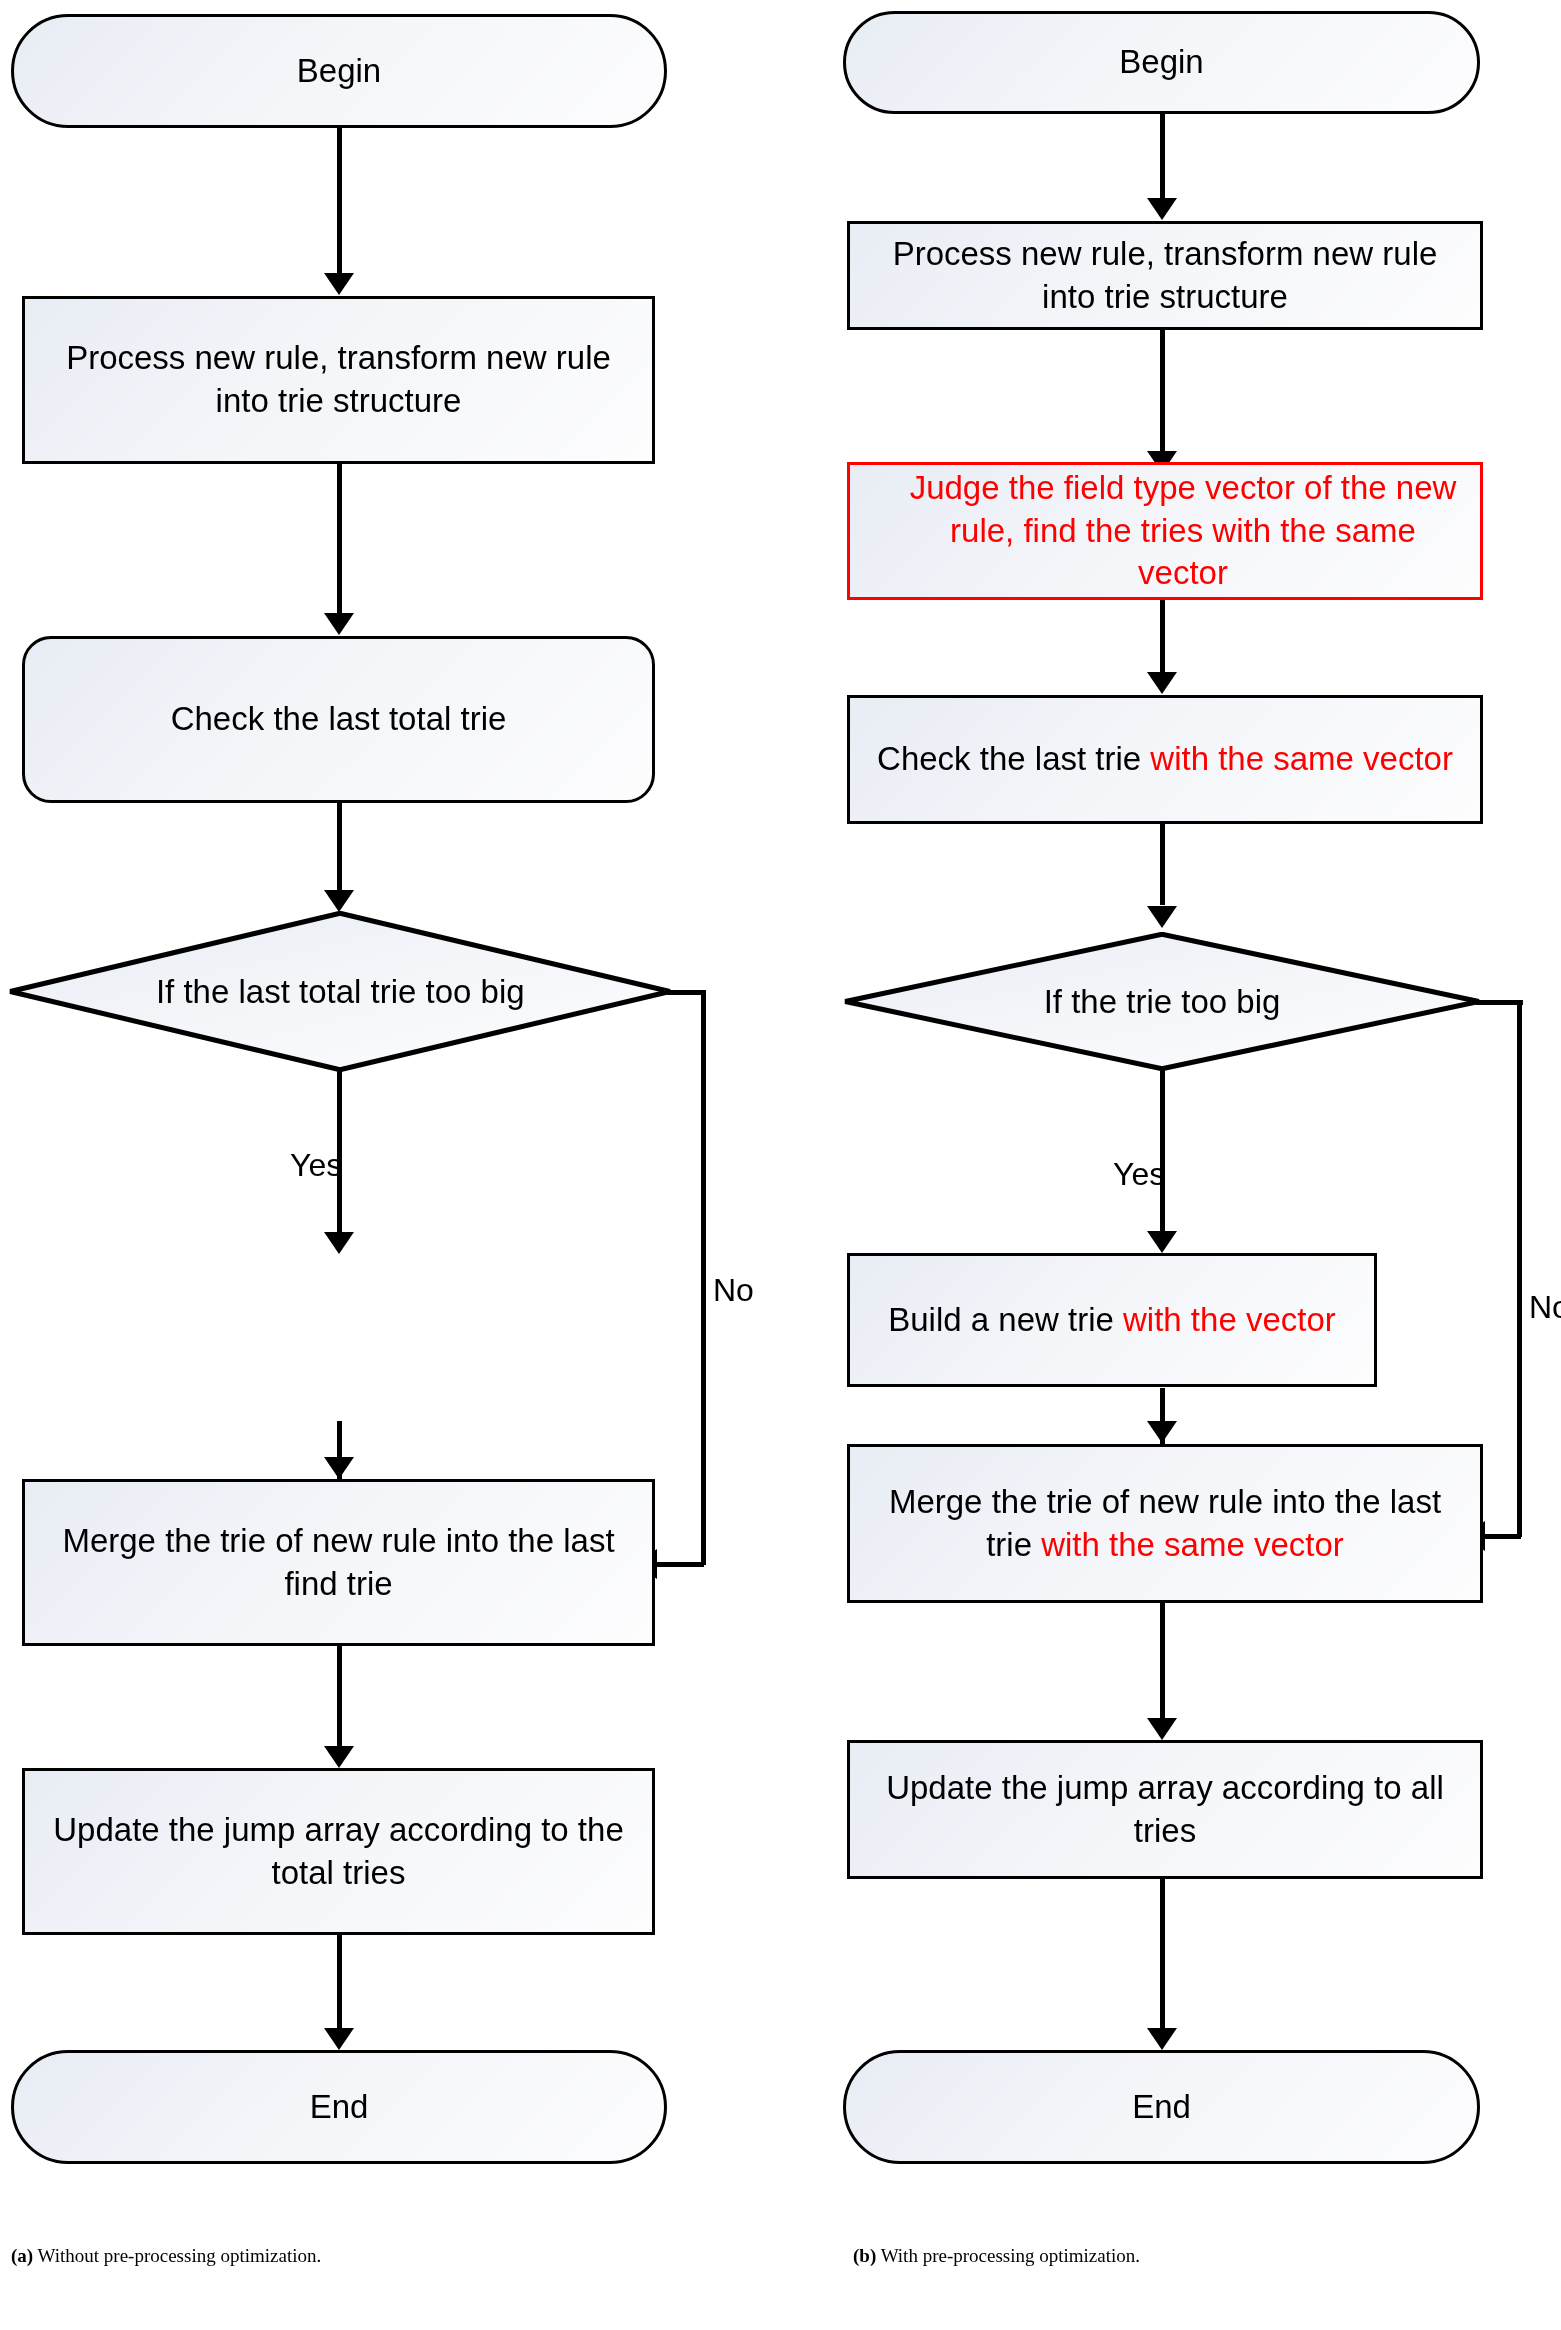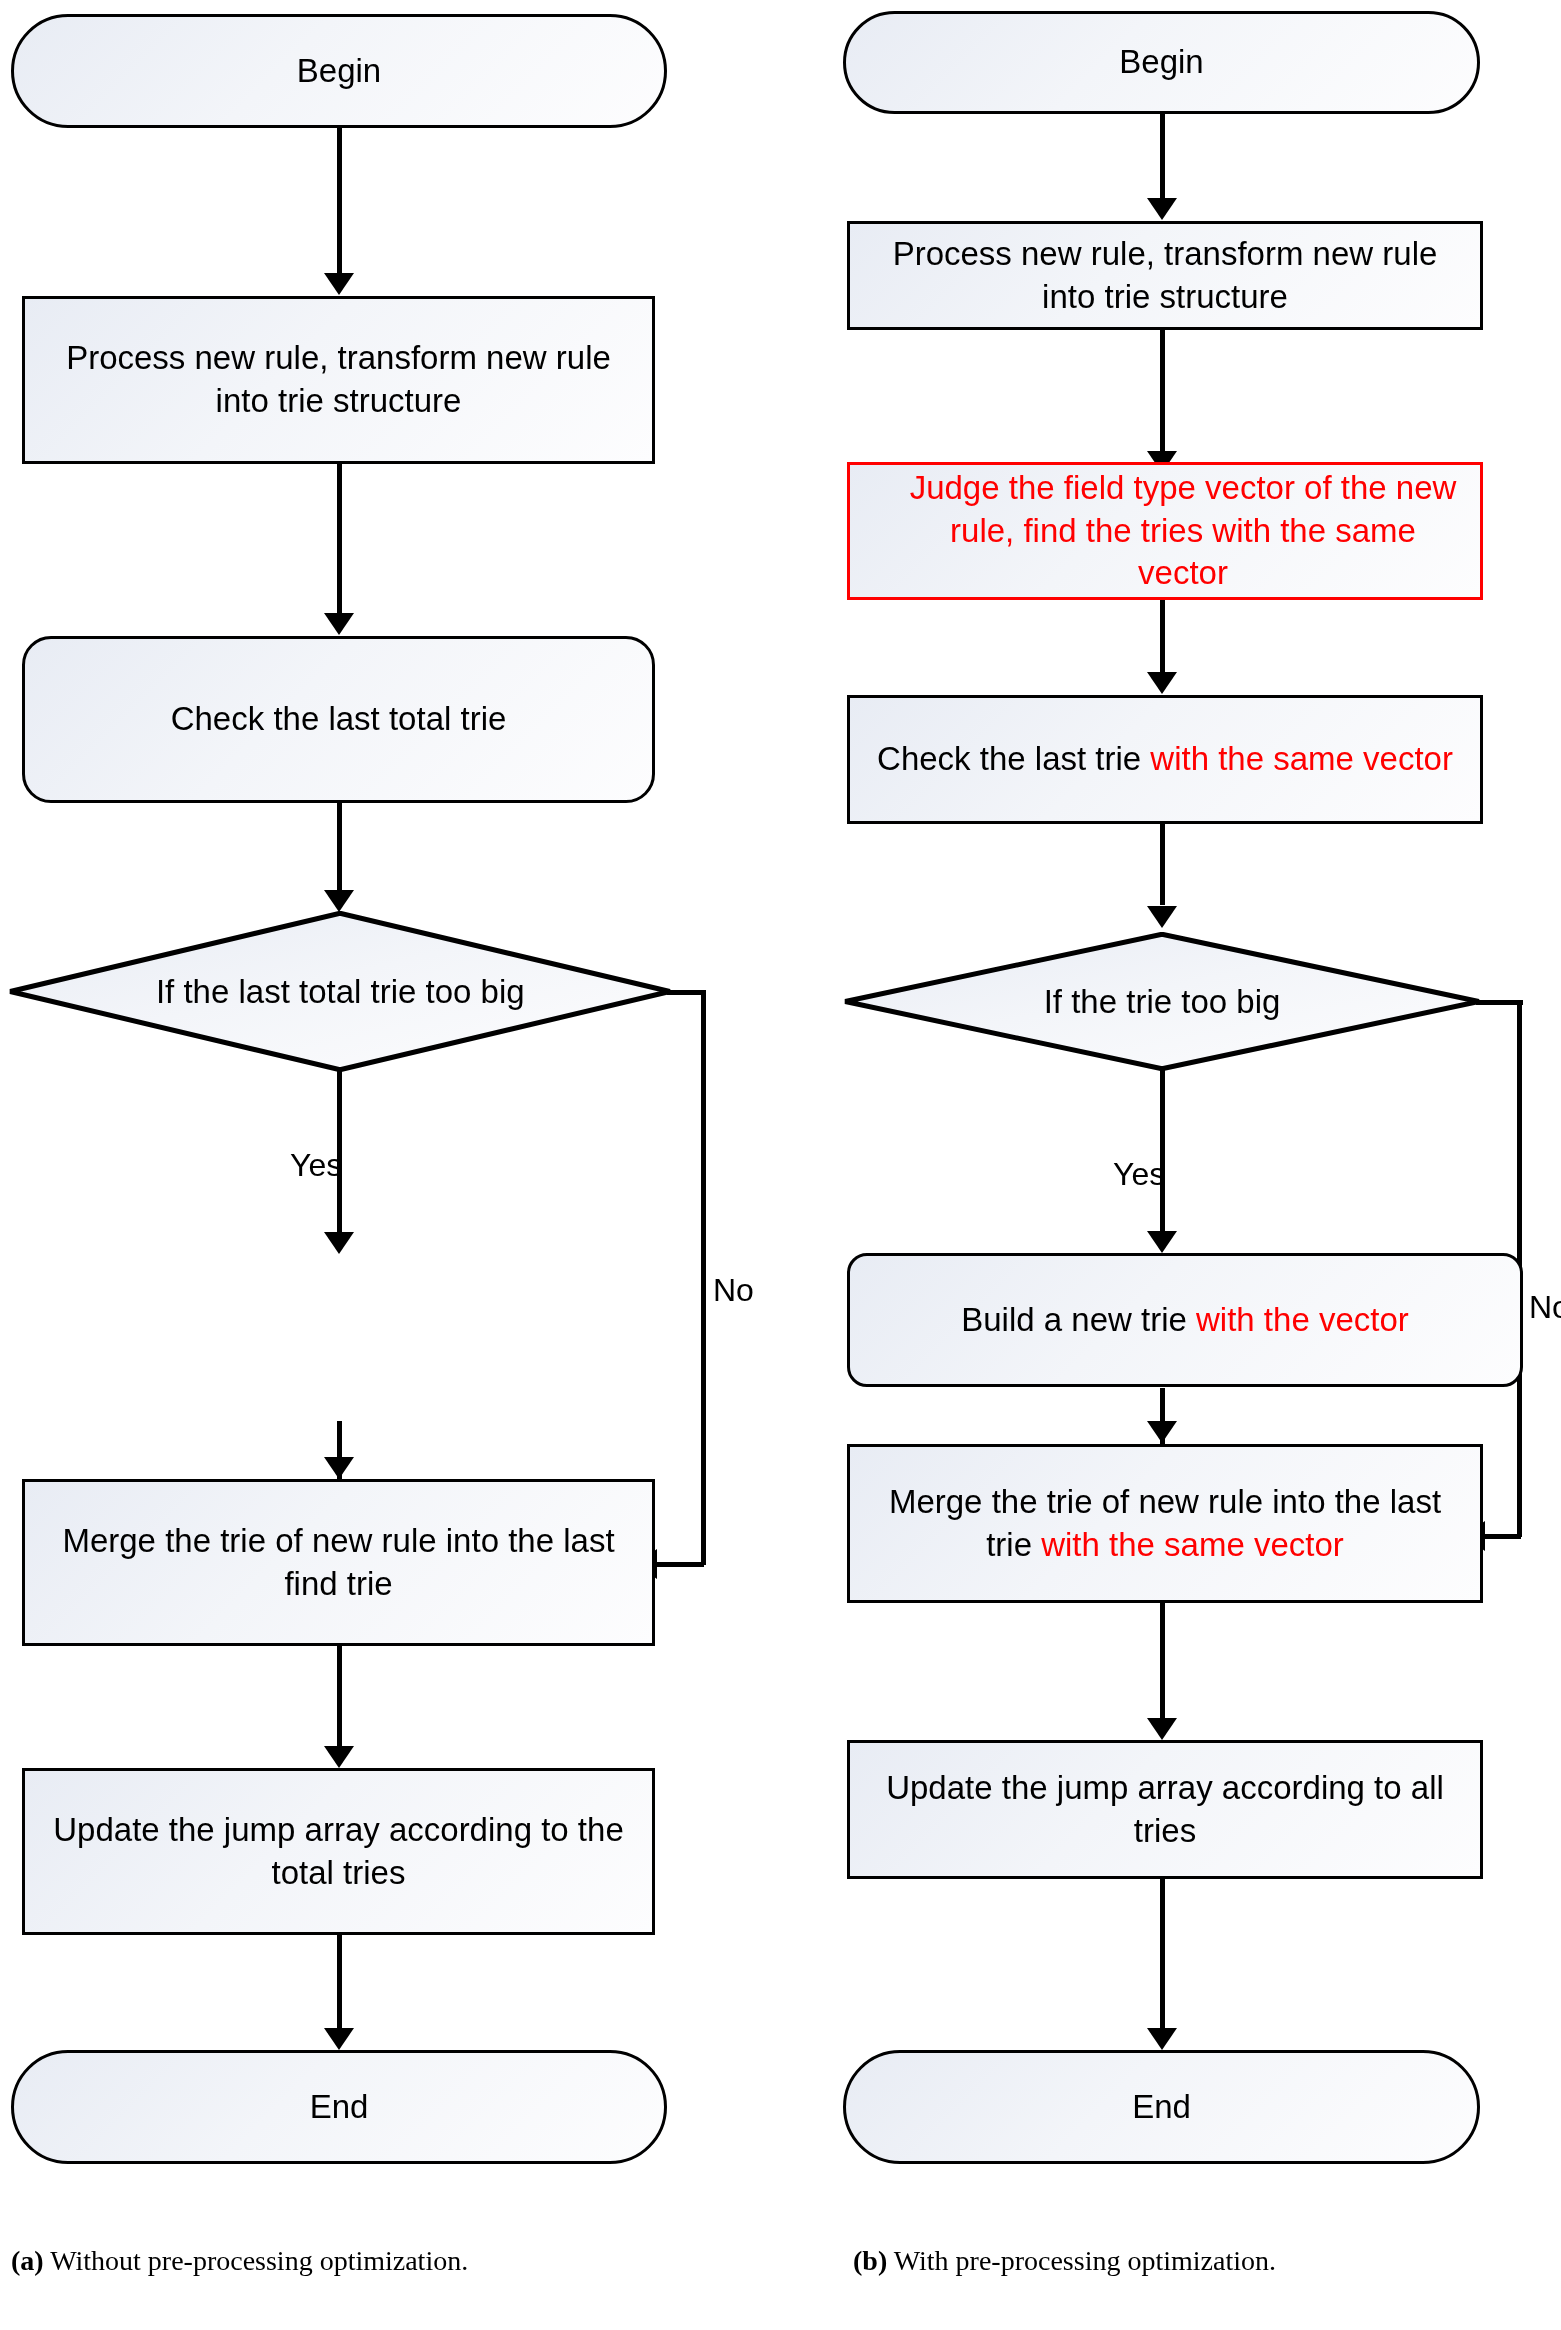--- a/index.html
+++ b/index.html
@@ -63,21 +63,21 @@
     border-right:22px solid #000;
   }
   .edge-label{
     position:absolute;font-size:32px;color:#000;white-space:nowrap;
   }
 
   
   .caption{
     position:absolute;
     font-family:"Liberation Serif","DejaVu Serif",serif;
-    font-size:28px;color:#000;white-space:nowrap;
+    font-size:19px;color:#000;white-space:nowrap;
   }
   .caption b{font-weight:bold;}
 </style>
 </head>
 <body>
 
 <div id="figure">
 
   <div class="node term" style="left:11px;top:14px;width:656px;height:114px;">
     <span class="txt">Begin</span>
@@ -198,21 +198,21 @@
   <div class="vline" style="left:1160px;top:1069px;height:167px;"></div>
   <div class="edge-label" style="left:1113px;top:1156px;">Yes</div>
   <div class="arrow-down" style="left:1147px;top:1231px;"></div>
 
   <div class="hline" style="left:1476px;top:1000px;width:47px;"></div>
   <div class="vline" style="left:1517px;top:1000px;height:537px;"></div>
   <div class="hline" style="left:1484px;top:1534px;width:37px;"></div>
   <div class="arrow-left" style="left:1463px;top:1521px;"></div>
   <div class="edge-label" style="left:1529px;top:1289px;">No</div>
 
-  <div class="node proc" style="left:847px;top:1253px;width:676px;height:134px;border-radius:20px;">
+  <div class="node proc" style="left:847px;top:1253px;width:530px;height:134px;">
     <span class="txt">
       <span>Build a new trie </span><span class="red">with the vector</span>
     </span>
   </div>
 
   <div class="vline" style="left:1160px;top:1388px;height:56px;"></div>
   <div class="arrow-down" style="left:1147px;top:1421px;"></div>
 
   <div class="node proc" style="left:847px;top:1444px;width:636px;height:159px;">
     <span class="txt">

